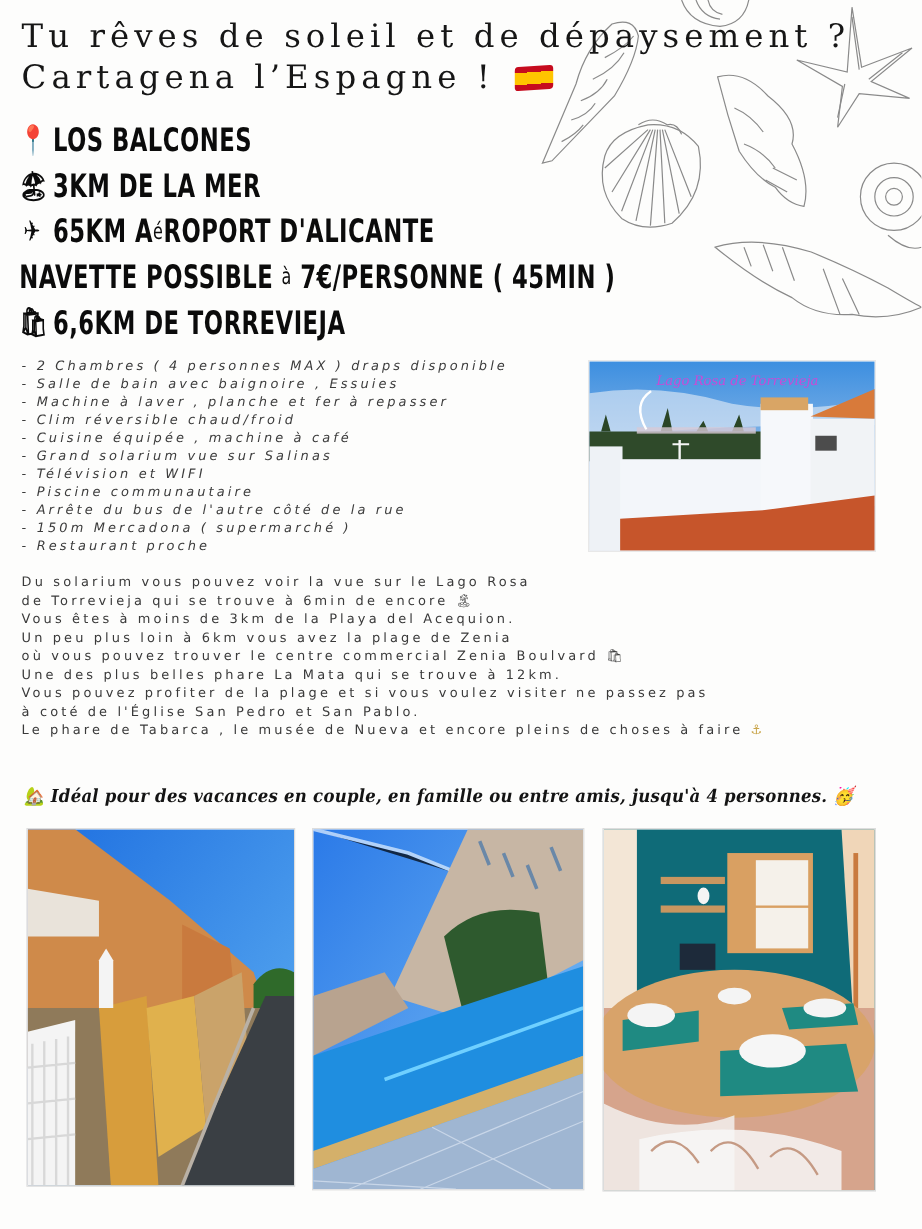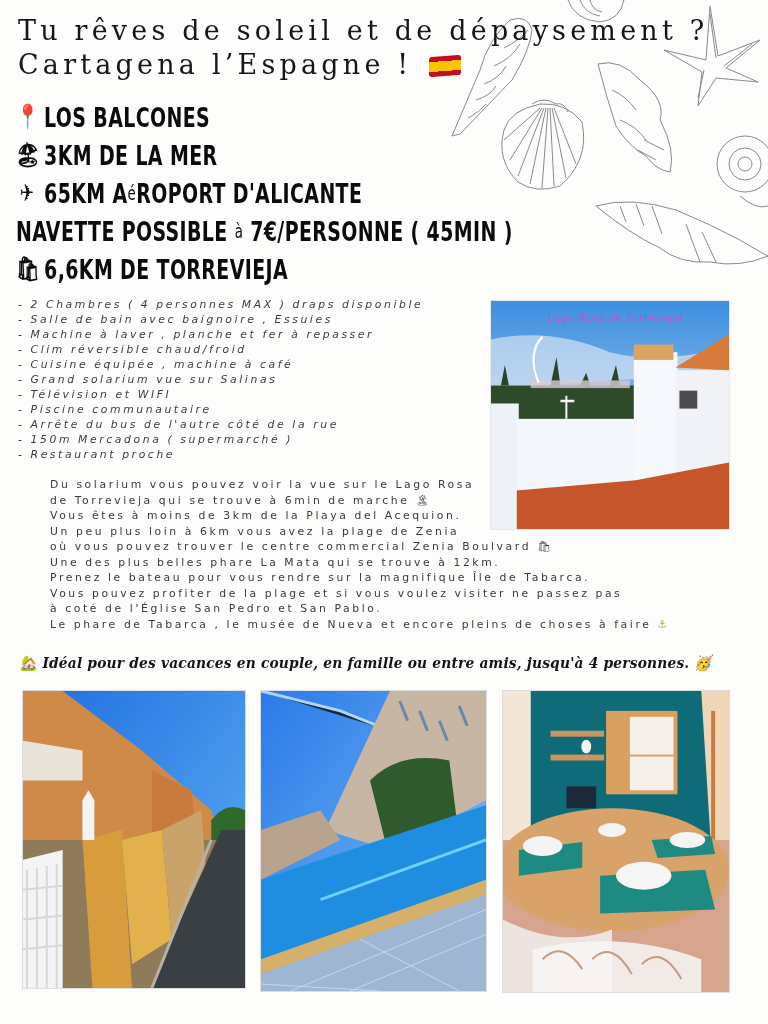--- a/index.html
+++ b/index.html
@@ -20,27 +20,27 @@
   .highlights { position: absolute; left: 16px; top: 98px; z-index: 2; }
   .hl { display: flex; align-items: center; height: 38px;
         font-family: "DejaVu Sans Condensed", "DejaVu Sans", sans-serif; font-weight: bold;
         font-size: 27px; letter-spacing: 0.5px; color: #0b0b0b; transform: scaleX(0.78); transform-origin: left center; white-space: nowrap; }
   .hl .ico { display: inline-block; width: 28px; margin-right: 8px; font-size: 24px; text-align: center; }
   .hl .small { font-size: 19px; font-weight: normal; }
 
   .features { position: absolute; left: 18px; top: 297px; font-size: 10.8px; line-height: 15px;
               letter-spacing: 2.6px; color: #3c3c3c; white-space: nowrap; font-style: italic; }
 
-  .photo-top { position: absolute; left: 490px; top: 300px; width: 240px; height: 230px; overflow: hidden;
+  .photo-top { position: absolute; left: 490px; top: 300px; width: 240px; height: 160px; overflow: hidden;
                border: 1px solid #e8e8e8; }
   .photo-caption { position: absolute; left: 56px; top: 10px; font-family: "DejaVu Serif", serif; font-style: italic;
                    font-size: 11px; color: #c84bd6; white-space: nowrap; }
 
   .desc { position: absolute; left: 18px; top: 477px; font-size: 10.8px; line-height: 15.5px;
-          letter-spacing: 2.6px; color: #3a3a3a; white-space: nowrap; margin-left: 32px; }
+          letter-spacing: 2.6px; color: #3a3a3a; white-space: nowrap; }
 
   .tagline { position: absolute; left: 20px; top: 654px; font-family: "DejaVu Serif", serif; font-style: italic; font-weight: bold;
              font-size: 15px; letter-spacing: 0.2px; color: #141414; white-space: nowrap; transform: scaleX(0.92); transform-origin: left center; }
 
   .gallery .ph { position: absolute; overflow: hidden; border: 1px solid #ddd; }
   .ph1 { left: 22px; top: 690px; width: 224px; height: 299px; }
   .ph2 { left: 260px; top: 690px; width: 227px; height: 302px; }
   .ph3 { left: 502px; top: 690px; width: 228px; height: 303px; }
   .ph svg, .photo-top svg { display: block; width: 100%; height: 100%; }
 </style>
@@ -142,26 +142,25 @@
     <rect x="190" y="70" width="18" height="14" fill="#4c4c4c"></rect>
     <path d="M26 148 L146 140 L240 126 L240 178 L26 178 Z" fill="#c6552b"></path>
     <path d="M76 74 L76 92 M70 78 L84 78" stroke="#f6f6f6" stroke-width="2"></path>
     <path d="M52 28 Q36 40 48 64" stroke="#ffffff" stroke-width="2" fill="none"></path>
   </svg>
   <div class="photo-caption">Lago Rosa de Torrevieja</div>
 </div>
 
 <div class="desc">
   <div><span>Du solarium vous pouvez voir la vue sur le Lago Rosa</span></div>
-  <div><span>de Torrevieja qui se trouve à 6min de marche</span> <span>🏝</span></div>
+  <div><span>de Torrevieja qui se trouve à 6min de encore</span> <span>🏝</span></div>
   <div><span>Vous êtes à moins de 3km de la Playa del Acequion.</span></div>
   <div><span>Un peu plus loin à 6km vous avez la plage de Zenia</span></div>
   <div><span>où vous pouvez trouver le centre commercial Zenia Boulvard</span> <span>🛍</span></div>
   <div><span>Une des plus belles phare La Mata qui se trouve à 12km.</span></div>
-  <div><span>Prenez le bateau pour vous rendre sur la magnifique Île de Tabarca.</span></div>
   <div><span>Vous pouvez profiter de la plage et si vous voulez visiter ne passez pas</span></div>
   <div><span>à coté de l'Église San Pedro et San Pablo.</span></div>
   <div><span>Le phare de Tabarca , le musée de Nueva et encore pleins de choses à faire</span> <span style="color:#c9a54a">⚓</span></div>
 </div>
 
 <div class="tagline">
   <span>🏡</span>
   <span>Idéal pour des vacances en couple, en famille ou entre amis, jusqu'à 4 personnes.</span>
   <span>🥳</span>
 </div>

